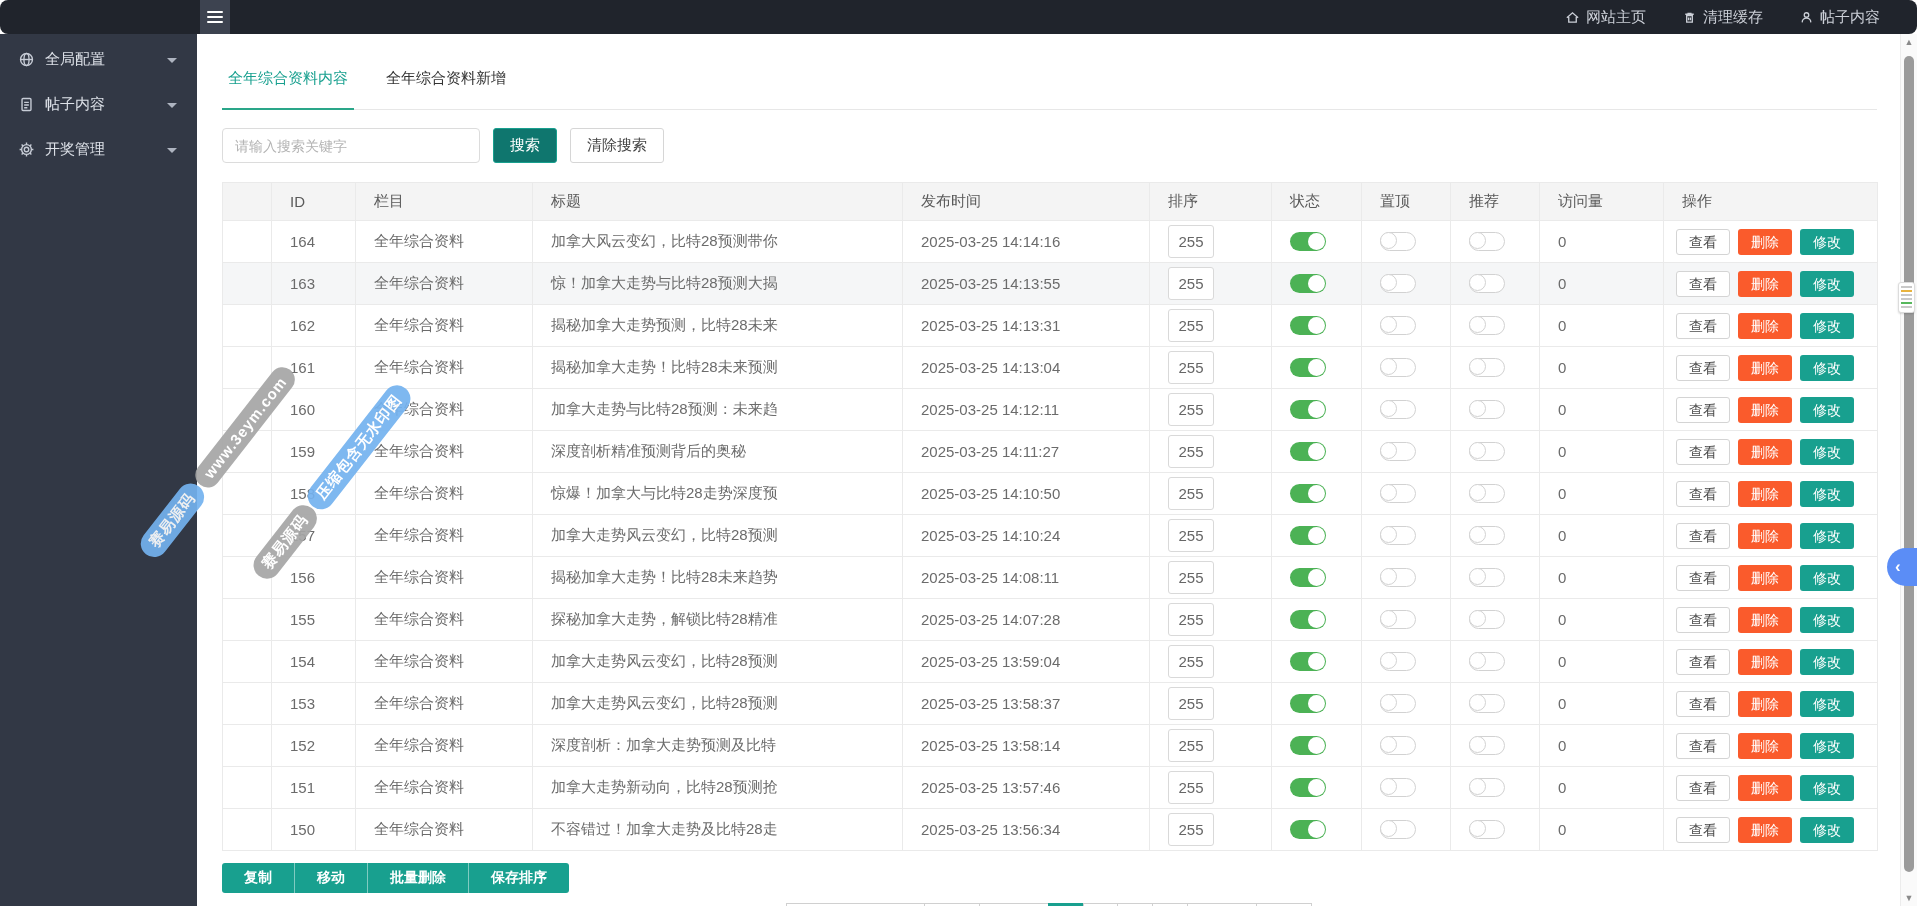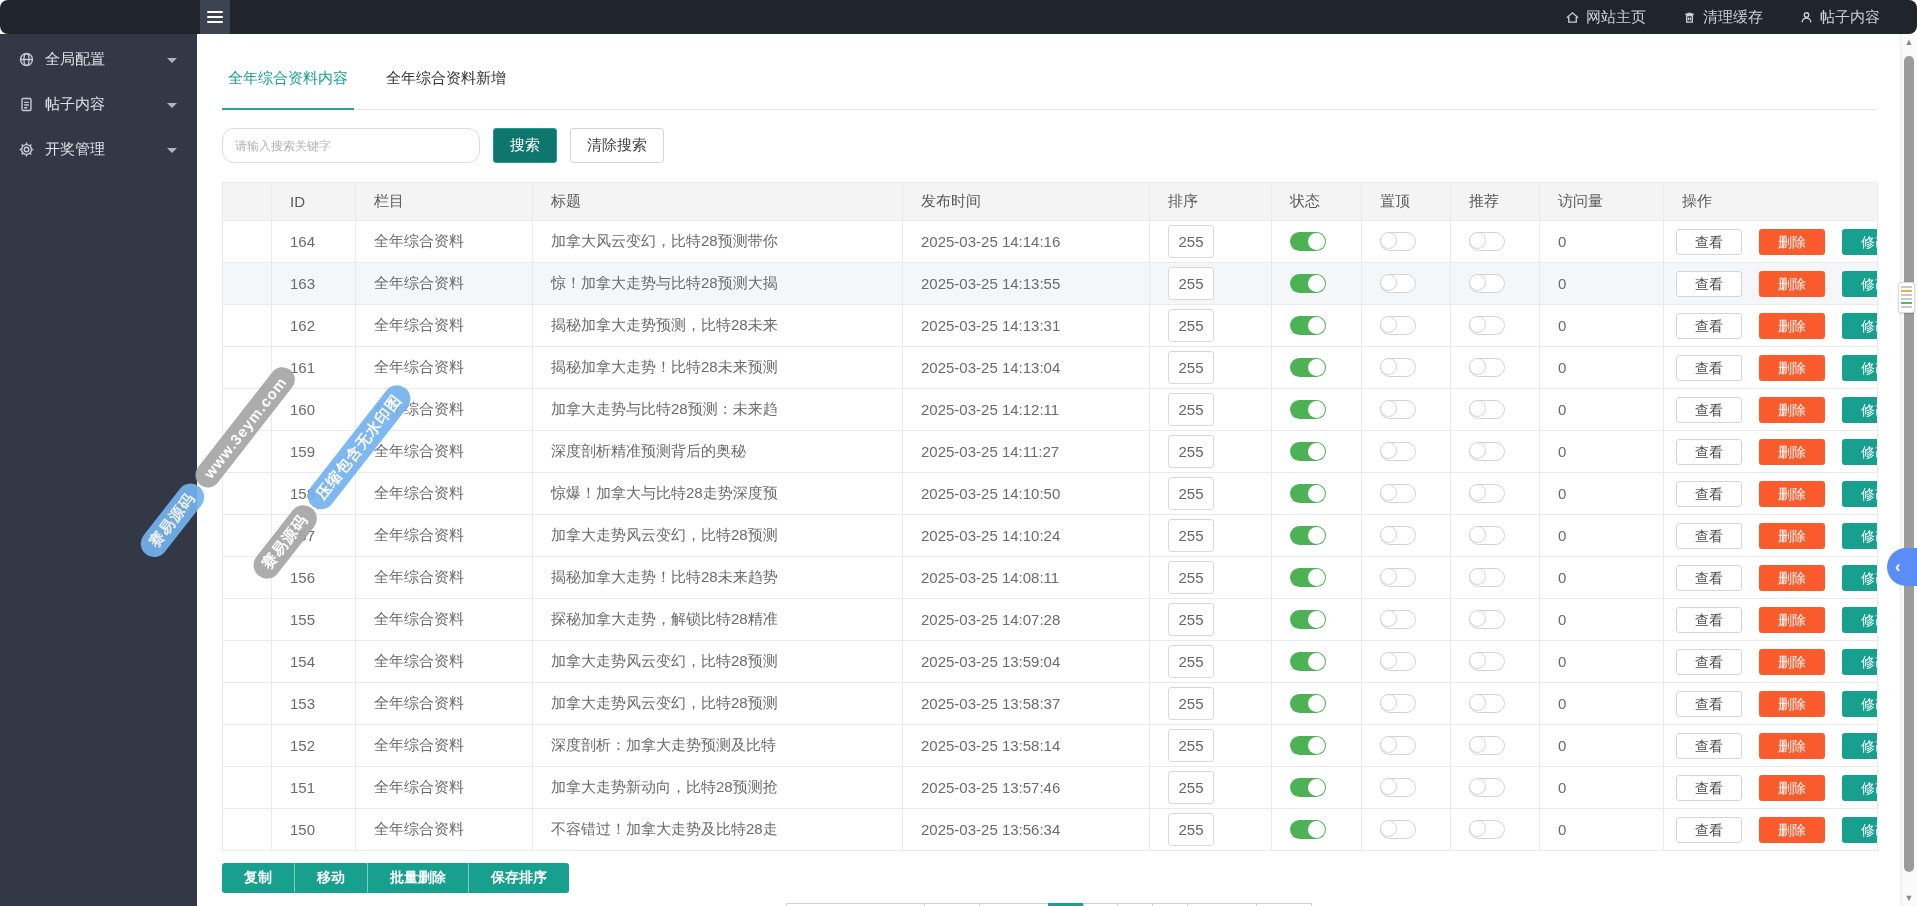--- a/index.html
+++ b/index.html
@@ -26,43 +26,43 @@
     border-left:5px solid transparent; border-right:5px solid transparent; border-top:5px solid #aeb4c0; }
 
   
   .content { position:absolute; left:197px; top:34px; width:1720px; height:872px; background:#fff; padding:29px 40px 0 25px; }
 
   .tabs { display:flex; border-bottom:1px solid #e7e7e7; }
   .tab { font-size:15px; padding:6px 2px 20px 2px; margin-right:30px; color:#333; cursor:pointer; position:relative; }
   .tab.active { color:#18a08f; border-bottom:2px solid #2aa689; margin-bottom:-1px; padding-left:6px; padding-right:6px; }
 
   .search-row { margin-top:18px; display:flex; align-items:center; }
-  .search-input { width:258px; height:35px; border:1px solid #dcdcdc; border-radius:12px; padding:0 12px;
-    font-size:12px; color:#000000; outline:none; font-family:inherit; }
+  .search-input { width:258px; height:35px; border:1px solid #dcdcdc; border-radius:4px; padding:0 12px;
+    font-size:14px; color:#000000; outline:none; font-family:inherit; }
   .search-input::placeholder { color:#b3b3b3; }
   .btn { height:35px; border-radius:3px; font-size:15px; cursor:pointer; font-family:inherit; }
   .btn-search { width:64px; margin-left:13px; background:#0f766e; border:1px solid #18a08f; color:#fff; }
   .btn-clear { width:94px; margin-left:13px; background:#fff; border:1px solid #d6d6d6; color:#444; }
 
   
   table { border-collapse:collapse; table-layout:fixed; width:1655px; margin-top:19px; }
   th, td { border:1px solid #eaeaea; font-weight:normal; text-align:left; padding:0 0 0 18px;
     overflow:hidden; white-space:nowrap; }
   thead th { background:#f4f4f4; height:38px; color:#5a5a5a; font-size:15px; }
   tbody td { height:42px; color:#6b6b6b; font-size:15px; background:#fff; }
   tr.hl td { background:#f5f6f7; }
   .sort-input { width:46px; height:33px; border:1px solid #d9d9d9; border-radius:3px; text-align:center;
     font-size:15px; color:#666; outline:none; background:#fff; font-family:inherit; }
   .toggle { position:relative; display:inline-block; width:36px; height:19px; border-radius:10px; vertical-align:middle; cursor:pointer; }
   .toggle.on { background:#4cb255; }
   .toggle.on .knob { position:absolute; right:1px; top:1px; width:17px; height:17px; border-radius:50%; background:#fff; }
   .toggle.off { background:#fff; border:1px solid #d2d2d2; }
   .toggle.off .knob { position:absolute; left:-1px; top:-1px; width:17px; height:17px; border-radius:50%; background:#fff; border:1px solid #d2d2d2; }
   .act-btn { display:inline-block; height:26px; line-height:24px; border-radius:3px; font-size:14px;
-    padding:0 18px; margin-right:17px; cursor:pointer; border:1px solid transparent; font-family:inherit; }
+    padding:0 12px; margin-right:8px; cursor:pointer; border:1px solid transparent; font-family:inherit; }
   .act-view { background:#fff; border-color:#d4d4d4; color:#4a4a4a; }
   .act-del  { background:#fa5b2c; color:#fff; }
   .act-edit { background:#18a08f; color:#fff; }
 
   
   .bulk { margin-top:12px; display:flex; }
   .bulk-btn { height:30px; padding:0 22px; background:#18a08f; color:#fff; font-size:14px; font-weight:bold;
     border:none; cursor:pointer; border-left:1px solid rgba(255,255,255,.45); font-family:inherit; }
   .bulk-btn:first-child { border-left:none; border-radius:3px 0 0 3px; }
   .bulk-btn:last-child { border-radius:0 3px 3px 0; }

